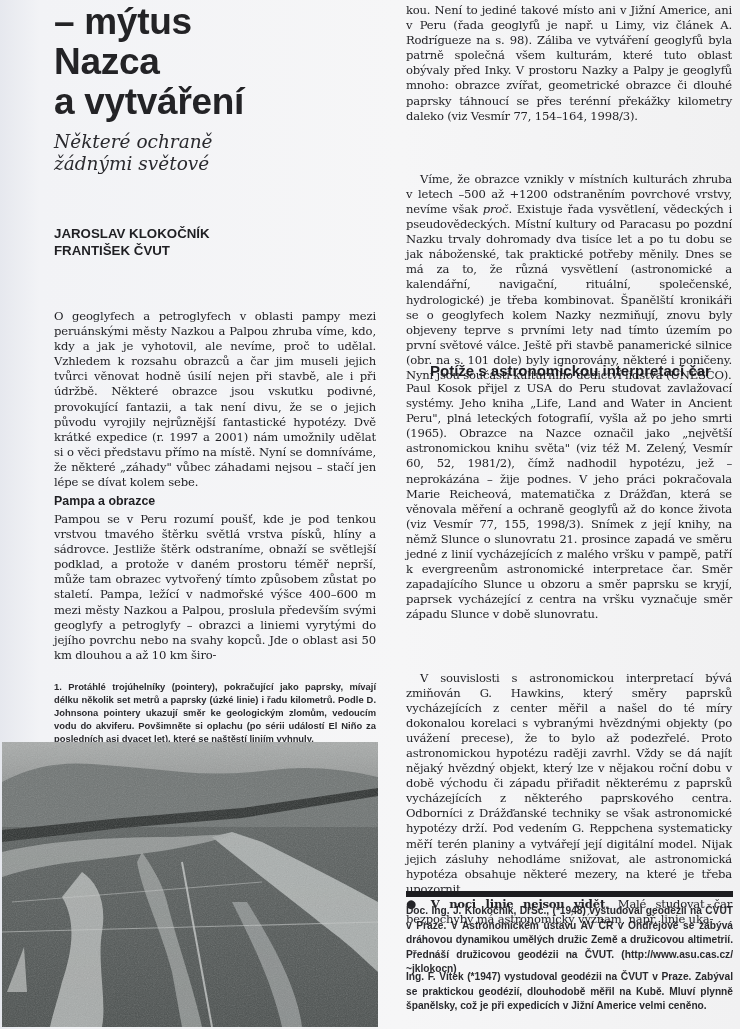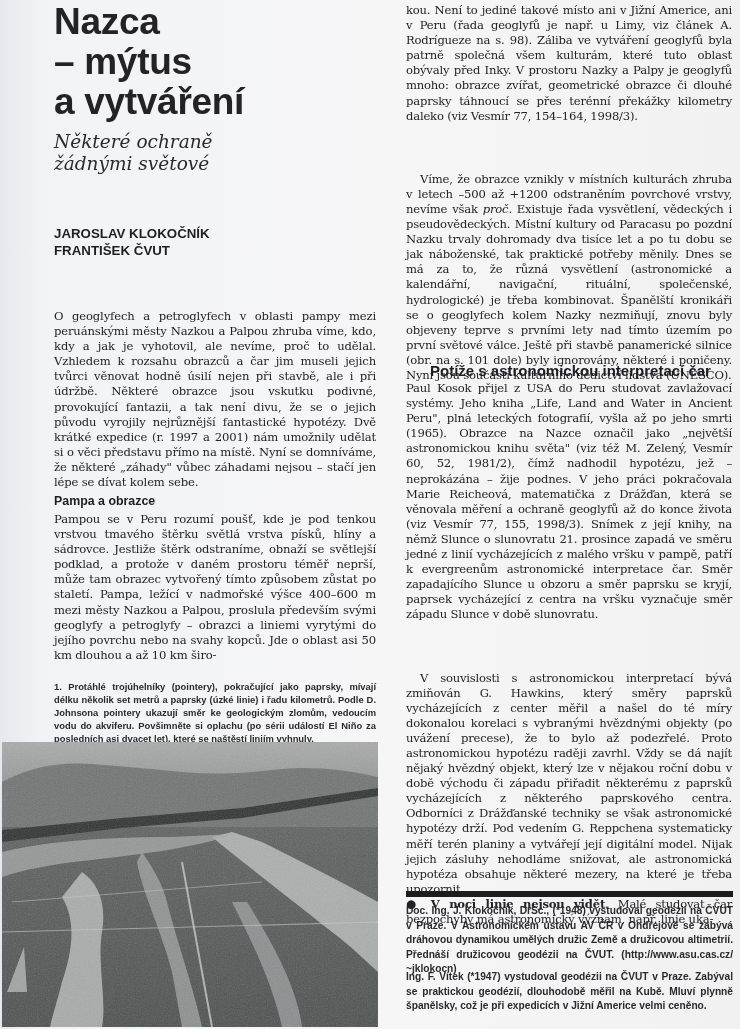--- a/index.html
+++ b/index.html
@@ -70,22 +70,22 @@
     font-family: "Liberation Sans", sans-serif; font-weight: bold; font-size: 10.2px; line-height: 14.5px;
     color: #2a2a2e; text-align: justify;
   }
   #bio-1 { top: 904px; }
   #bio-2 { top: 970px; }
 </style>
 </head>
 <body>
 
 <div id="title">
+  <div>– mýtus</div>
   <div>Nazca</div>
-  <div>– mýtus</div>
   <div>a vytváření</div>
 </div>
 
 <div id="subtitle">
   <div>Některé ochraně</div>
   <div>žádnými světové</div>
 </div>
 
 <div id="authors">
   <div>JAROSLAV KLOKOČNÍK</div>

